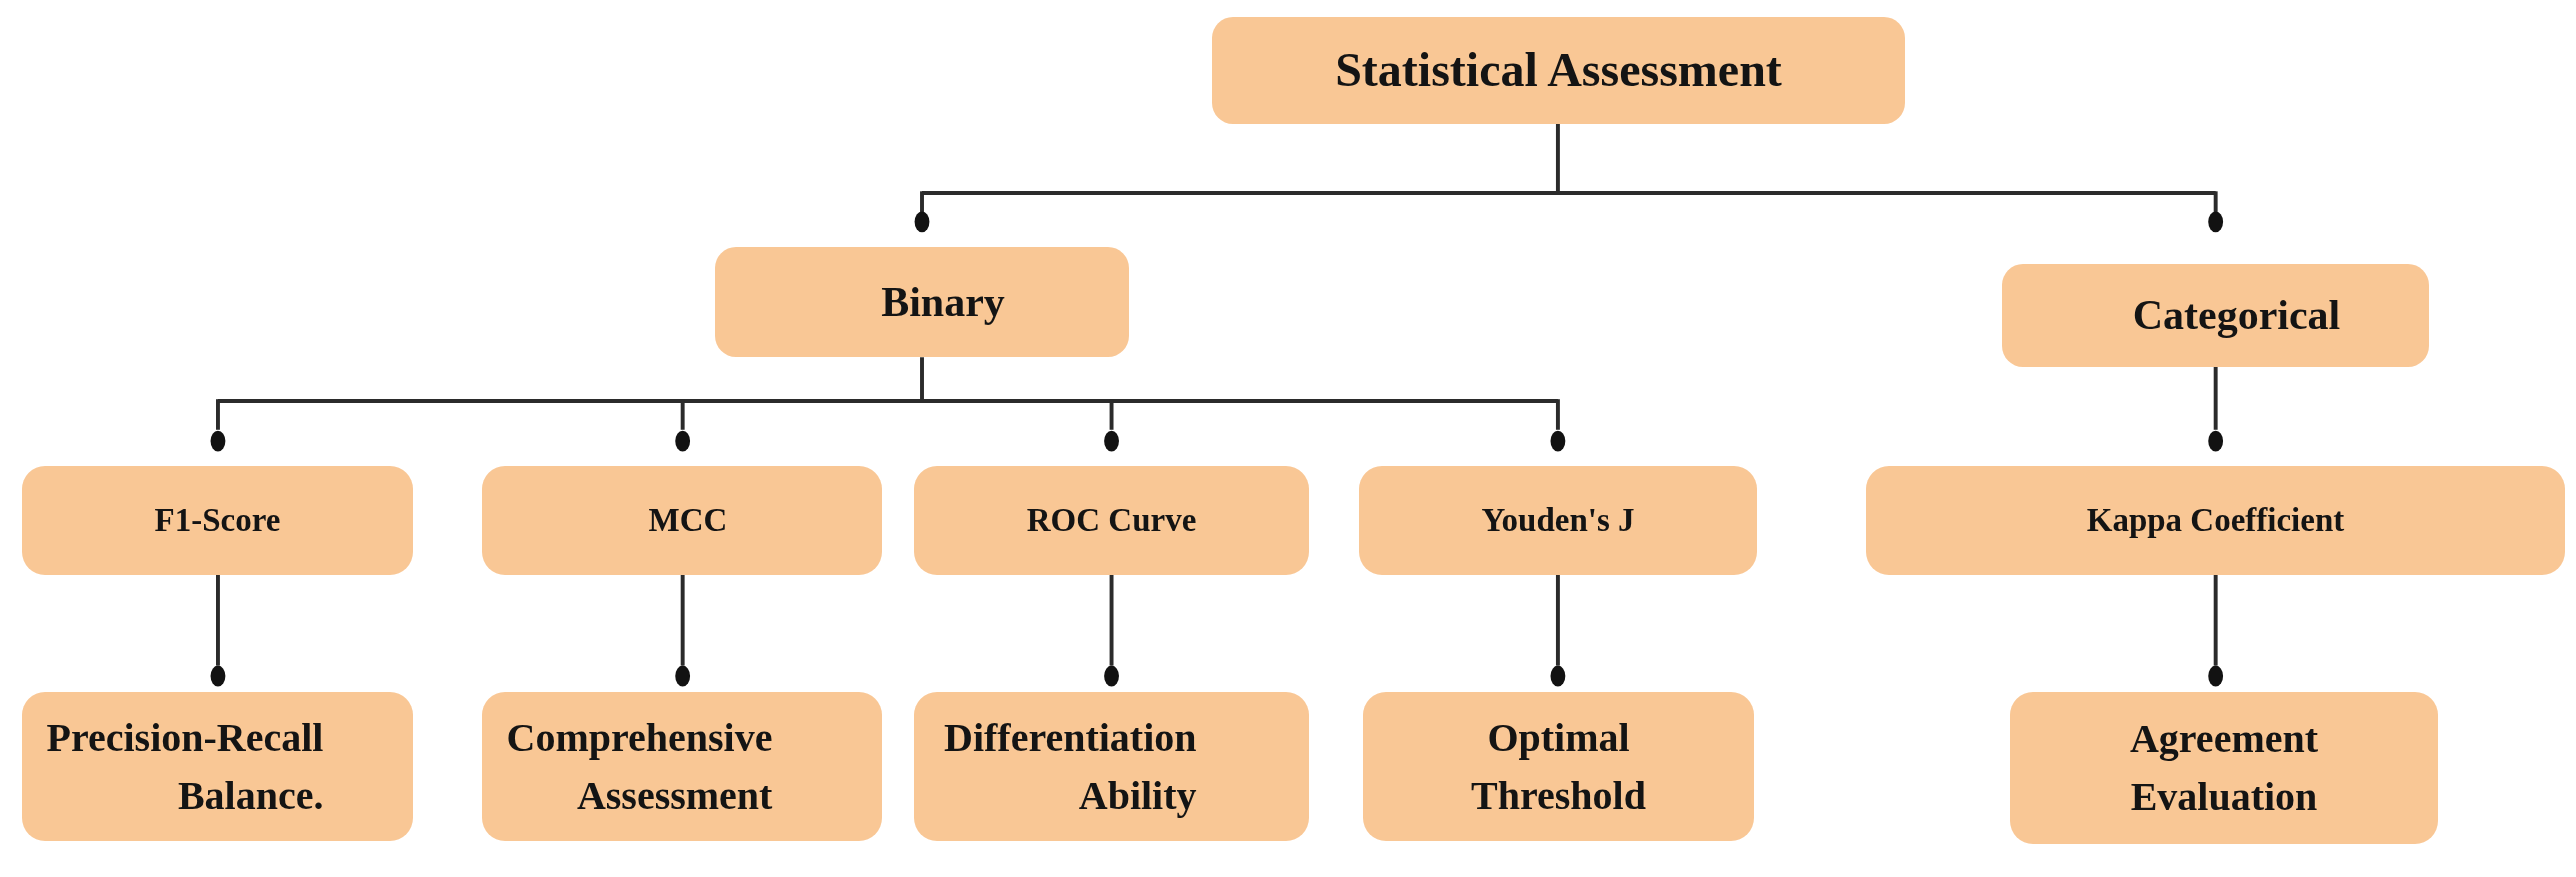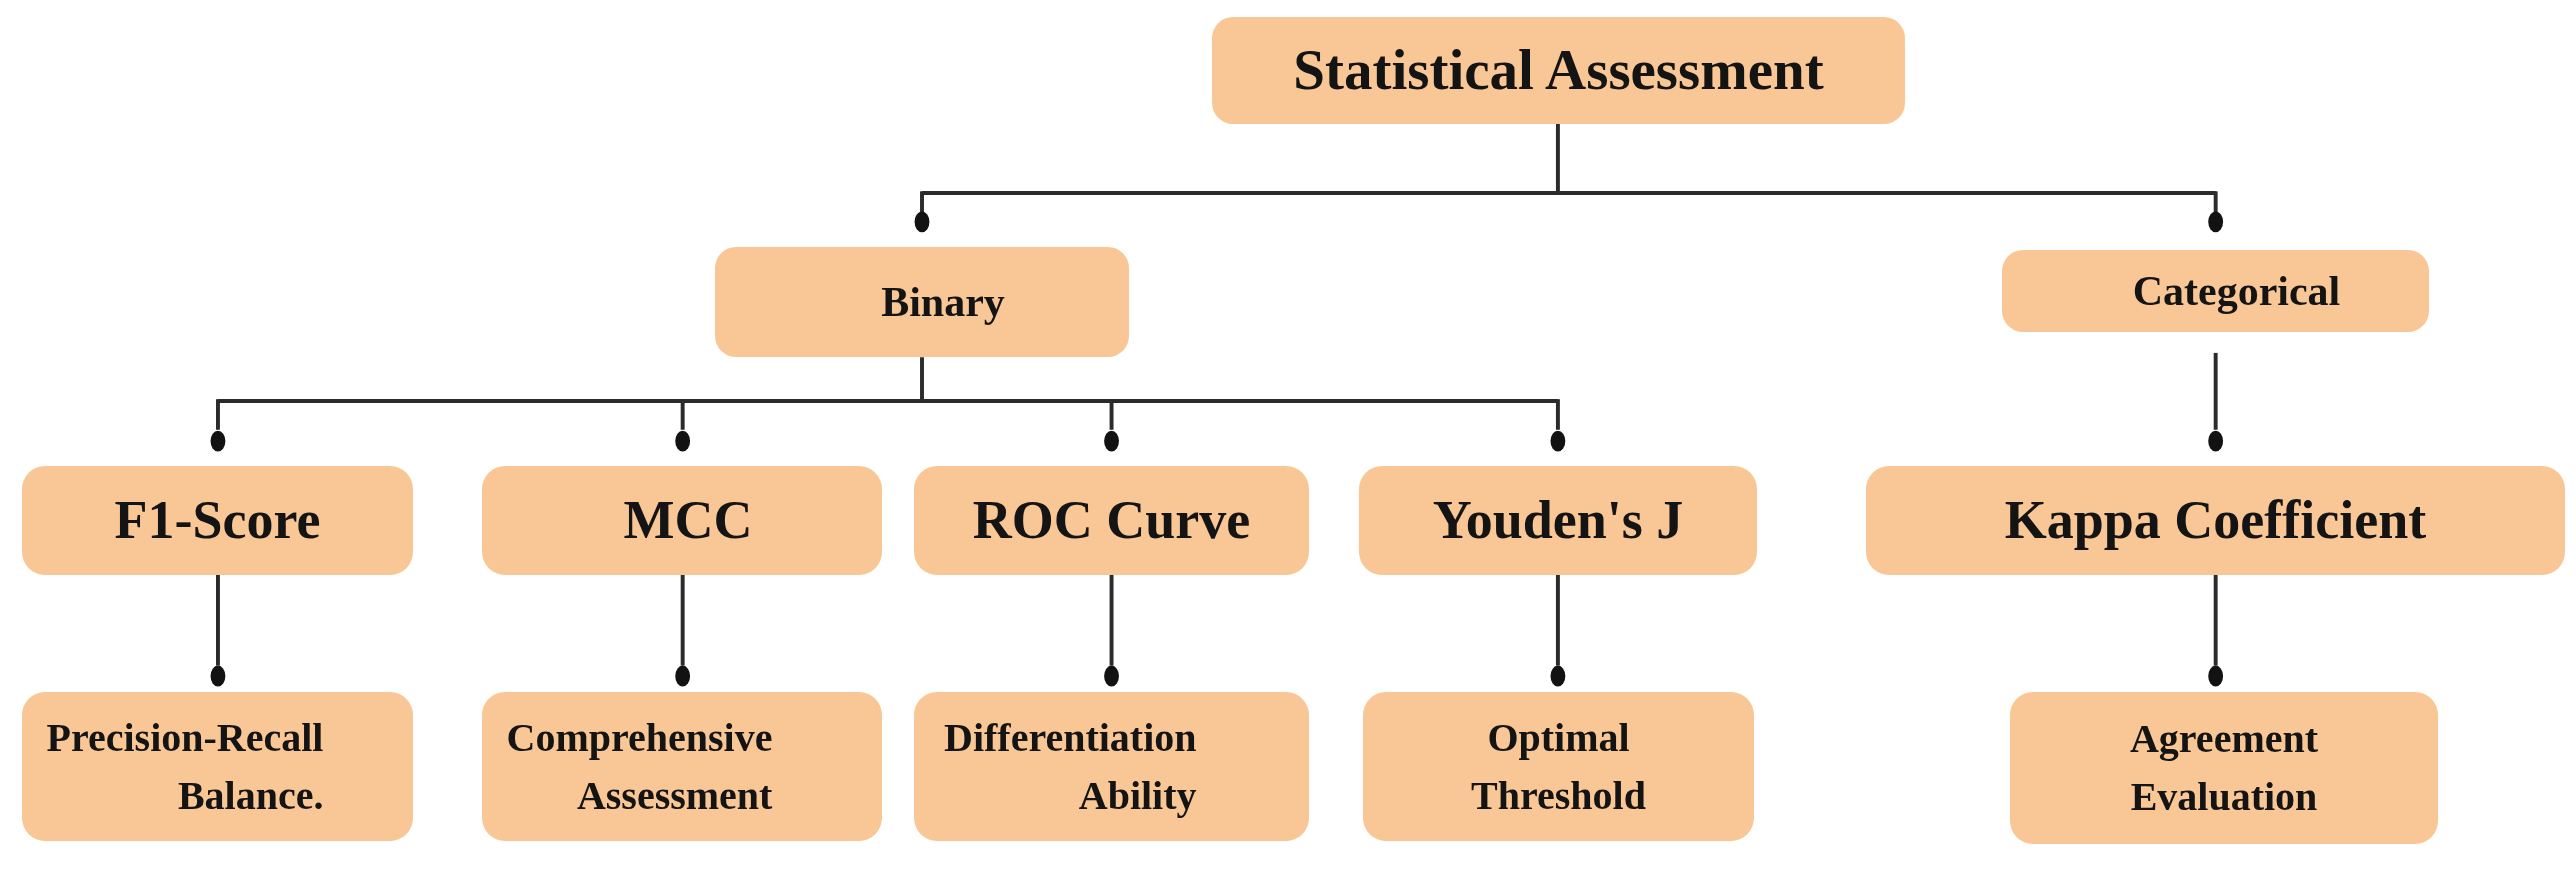--- a/index.html
+++ b/index.html
@@ -39,23 +39,23 @@
     justify-content: center;
     box-sizing: border-box;
     color: #141414;
     font-weight: bold;
     text-align: center;
   }
   .node .label {
     white-space: pre-line;
     line-height: 1.45;
   }
-  .node.lvl1 { font-size: 57px; border-radius: 21px; }
+  .node.lvl1 { font-size: 48px; border-radius: 21px; }
   .node.lvl2 { font-size: 42px; border-radius: 21px; padding-left: 42px; }
-  .node.lvl3 { font-size: 54px; }
+  .node.lvl3 { font-size: 33px; }
   .node.desc { font-size: 40px; }
   .node.align-left {
     justify-content: flex-start;
     text-align: right;
     padding-left: 24.5px;
   }
 </style>
 </head>
 <body>
 
@@ -96,21 +96,21 @@
     <ellipse class="edge-dot" cx="2536" cy="774" rx="8.5" ry="12"></ellipse>
   </svg>
 
   <div class="node lvl1" style="left:1212px; top:16.6px; width:693px; height:107px;">
     <span class="label">Statistical Assessment</span>
   </div>
 
   <div class="node lvl2" style="left:715px; top:247px; width:414px; height:110px;">
     <span class="label">Binary</span>
   </div>
-  <div class="node lvl2" style="left:2002px; top:250px; width:427px; height:82px;">
+  <div class="node lvl2" style="left:2002px; top:264px; width:427px; height:103px;">
     <span class="label">Categorical</span>
   </div>
 
   <div class="node lvl3" style="left:22px; top:466px; width:391px; height:109px;">
     <span class="label">F1-Score</span>
   </div>
   <div class="node lvl3" style="left:482px; top:466px; width:400px; height:109px;padding-left:12px;">
     <span class="label">MCC</span>
   </div>
   <div class="node lvl3" style="left:914px; top:466px; width:395px; height:109px;">

